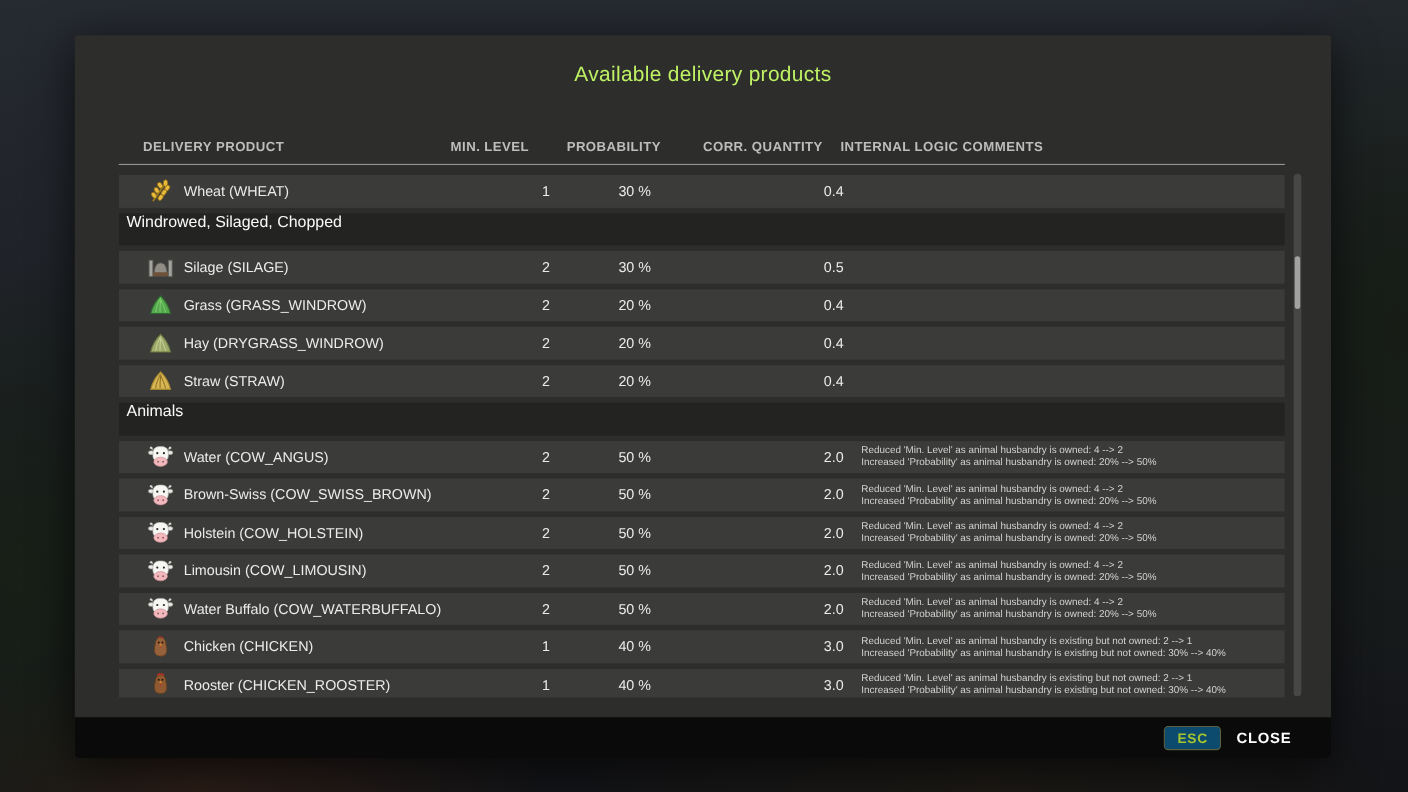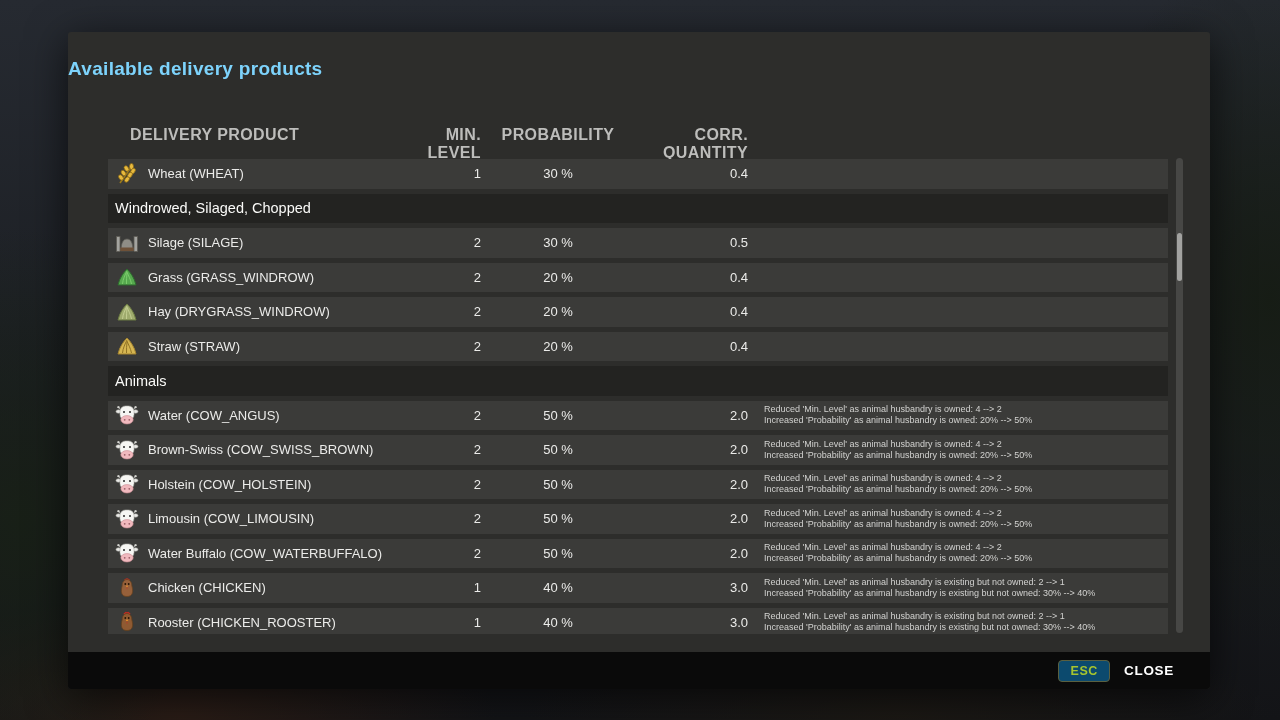--- a/index.html
+++ b/index.html
@@ -15,50 +15,50 @@
   }
 
   .dialog {
     position:absolute; left:68px; top:32px; width:1142px; height:657px;
     background:#2d2d2b; border-radius:3px;
     box-shadow:0 8px 40px rgba(0,0,0,.65);
   }
 
   .title {
     position:absolute; top:26px; left:0; width:100%;
-    font-size:19px; font-weight:700; color:#7dd3fc;
+    text-align:center; font-size:19px; font-weight:400; color:#bef264;
     letter-spacing:.3px;
   }
 
   .thead {
     position:absolute; left:40px; top:94px; width:1060px;
     display:grid; grid-template-columns:292px 81px 154px 113px 420px;
     padding-bottom:9px; border-bottom:1px solid #96969a;
-    font-size:16px; font-weight:700; color:#bdbdbb; letter-spacing:.4px;
+    font-size:12px; font-weight:700; color:#bdbdbb; letter-spacing:.4px;
   }
   .thead .h-name { padding-left:22px; }
   .thead .h-min  { text-align:right; }
   .thead .h-prob { text-align:center; }
   .thead .h-corr { text-align:right; }
   .thead .h-comm { padding-left:16px; }
 
   .tbody {
     position:absolute; left:40px; top:120px; width:1060px; height:482px;
     overflow:hidden; padding-top:7px;
   }
 
   .row { margin-bottom:5px; }
   .row.product {
     height:29.5px; background:#3b3b39;
     display:grid; grid-template-columns:292px 81px 154px 113px 420px;
-    align-items:center; color:#ebebe9; font-size:13px;
+    align-items:center; color:#ebebe9; font-size:13px;padding-left:19px;
   }
   .row.section {
     height:29.5px; background:#232321;
-    display:flex; align-items:center; padding-left:7px;
+    display:flex; align-items:flex-start; padding-left:7px;
     font-size:14.5px; color:#fafaf8;
   }
   .cell.name { display:flex; align-items:center; overflow:hidden; white-space:nowrap; }
   .icon { width:26px; height:24px; margin:0 8px 0 6px; flex:0 0 26px; display:flex; align-items:center; justify-content:center; }
   .icon svg { width:24px; height:24px; }
   .cell.min  { text-align:right; }
   .cell.prob { text-align:center; }
   .cell.corr { text-align:right; }
   .cell.comments {
     padding-left:16px; font-size:9px; line-height:11px; color:#d2d2d0;
@@ -91,20 +91,21 @@
 <body>
 
 <div class="dialog">
   <div class="title">Available delivery products</div>
 
   <div class="thead">
     <span class="h-name">DELIVERY PRODUCT</span>
     <span class="h-min">MIN. LEVEL</span>
     <span class="h-prob">PROBABILITY</span>
     <span class="h-corr">CORR. QUANTITY</span>
+    <span class="h-comm">INTERNAL LOGIC COMMENTS</span>
   </div>
 
   <div class="tbody">
       <div class="row product">
     <div class="cell name">
       <span class="icon">
             <svg viewBox="0 0 24 24">
               <path d="M5 21 L17 4" stroke="#9c7a1a" stroke-width="1.6" fill="none"></path>
               <g fill="#e8ba3e" stroke="#8a6914" stroke-width=".7">
                 <ellipse cx="16.5" cy="4.5" rx="2" ry="3"></ellipse>

